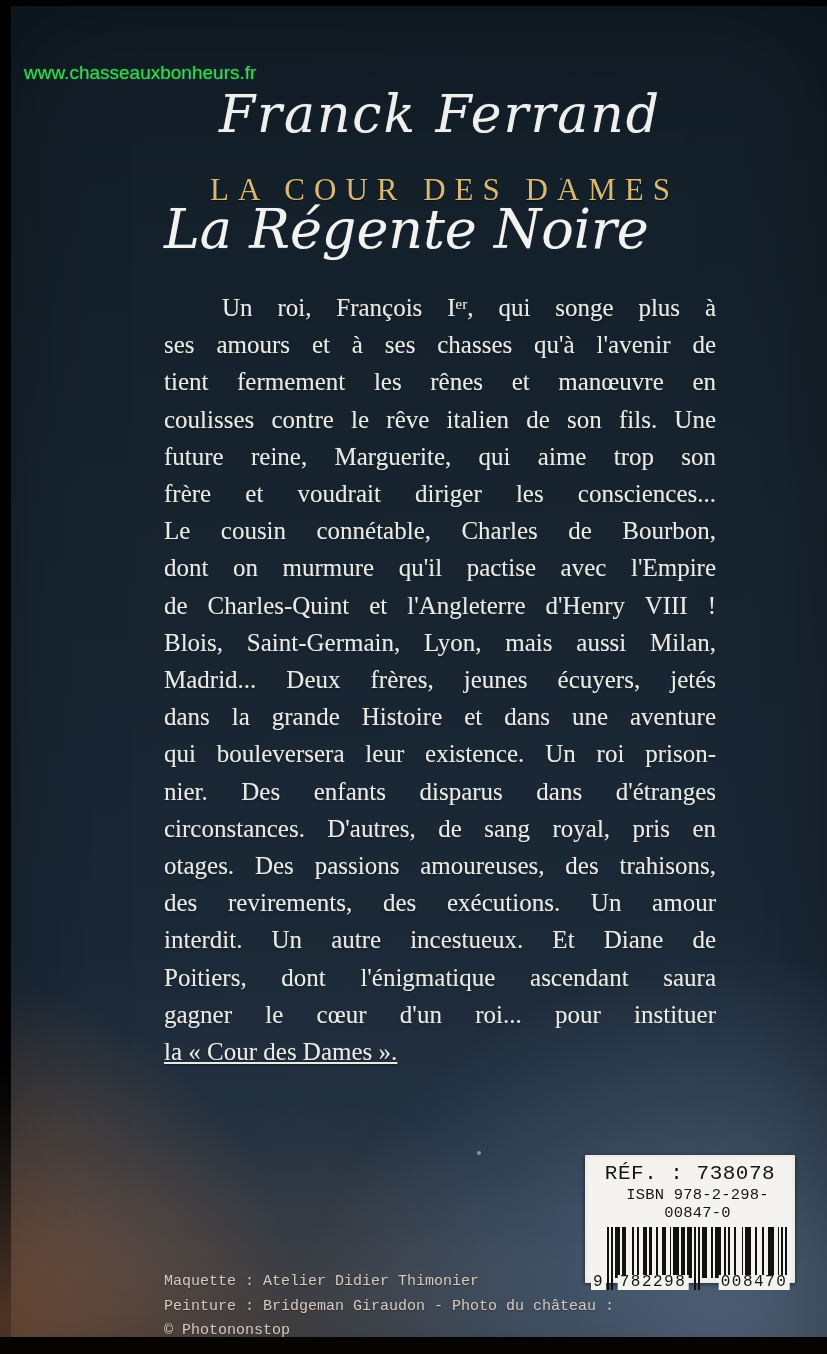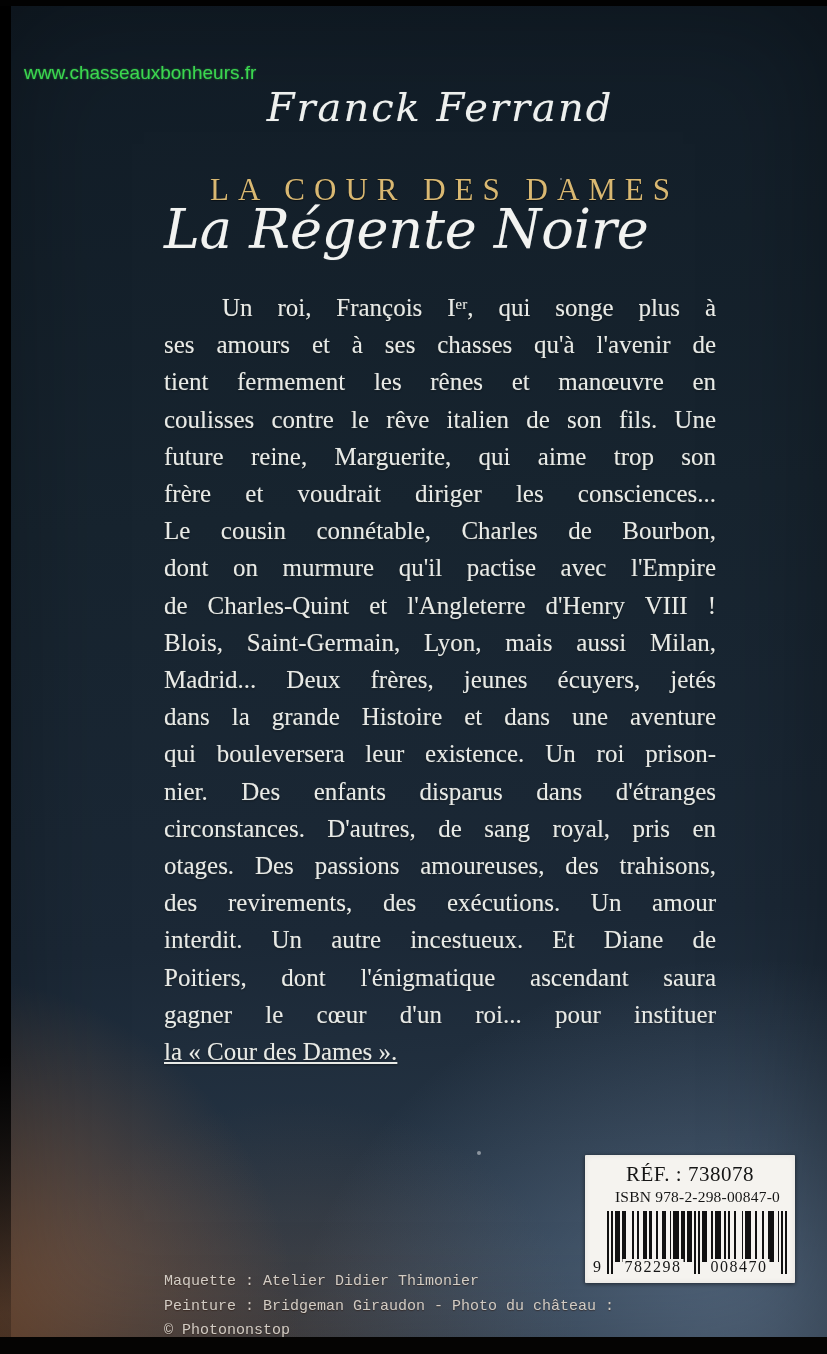--- a/index.html
+++ b/index.html
@@ -36,21 +36,21 @@
     font-family:"Liberation Sans",sans-serif;font-size:19px;
     color:var(--watermark-green,#3bd64f);
     text-shadow:0 0 2px rgba(62,220,84,.55);
   }
 
   
   .content{position:absolute;left:164px;top:0;width:552px;}
   .author{
     position:absolute;top:84px;width:100%;text-align:center;
     font-family:"DejaVu Serif",serif;font-style:italic;
-    font-size:40px;color:#eef0ee;letter-spacing:2px;
+    font-size:52px;color:#eef0ee;letter-spacing:2px;
     text-shadow:0 0 1px rgba(255,255,255,.35);
   }
   .series-title{
     position:absolute;top:172px;width:100%;text-align:center;
     font-family:"Liberation Serif",serif;font-weight:normal;
     font-size:31px;letter-spacing:9px;text-indent:9px;
     color:var(--title-gold,#d9b872);
     text-shadow:0 1px 1px rgba(0,0,0,.5);
   }
   .book-title{
@@ -75,34 +75,34 @@
     position:absolute;left:164px;top:1270px;
     font-family:Liberation Mono, monospace;font-size:15px;line-height:24.5px;
     color:#d2ccc4;text-shadow:0 1px 1px rgba(40,20,10,.5);
   }
 
   
   .barcode-panel{
     position:absolute;left:585px;top:1155px;width:210px;height:128px;
     background:var(--panel-white,#f5f3ef);border-radius:1px;
     box-shadow:0 1px 4px rgba(0,0,0,.55), inset 0 0 6px rgba(0,0,0,.08);
-    font-family:Liberation Serif, serif;color:#161616;
+    font-family:Liberation Mono, monospace;color:#161616;
     text-align:center;
   }
   .ref-number{margin-top:7px;font-size:21px;letter-spacing:.5px;}
   .isbn-number{margin-top:1px;font-size:15.5px;letter-spacing:.2px;padding-left:15px;}
   .ean{position:relative;width:198px;height:63px;margin:5px auto 0;}
   .ean svg{position:absolute;left:16px;top:0;}
   .ean-digits span{
     position:absolute;bottom:0;font-size:16px;line-height:15px;
     letter-spacing:1.5px;background:var(--panel-white,#f5f3ef);padding:0 2px;
   }
   .ean-digits .d-left{left:0;}
   .ean-digits .d-g1{left:62px;transform:translateX(-50%);}
-  .ean-digits .d-g2{left:148px;transform:translateX(-50%);}
+  .ean-digits .d-g2{left:163px;transform:translateX(-50%);}
 </style>
 </head>
 <body>
 
 <div class="photo">
   <div class="cover">
     <div class="specks"></div>
 
     <div class="watermark">www.chasseauxbonheurs.fr</div>
 

